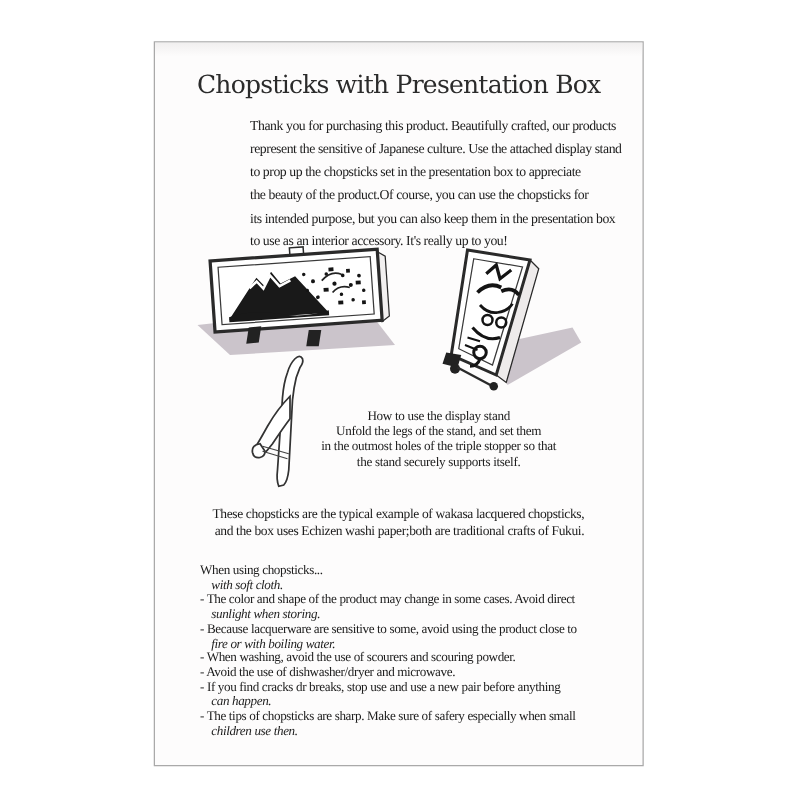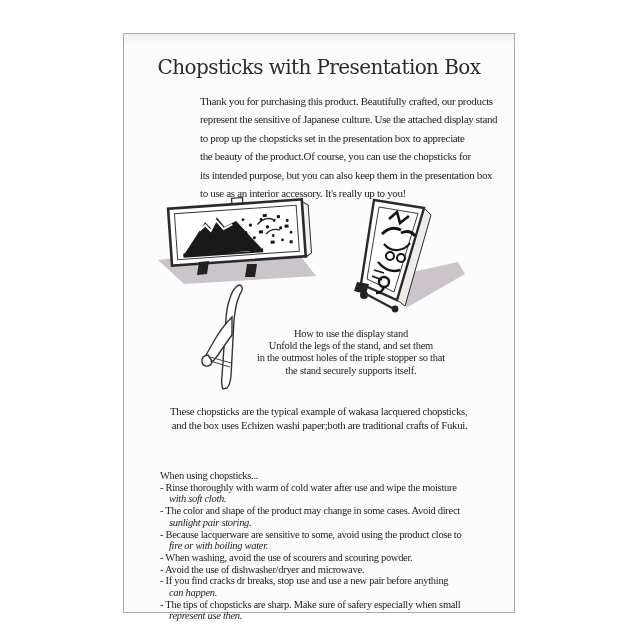--- a/index.html
+++ b/index.html
@@ -27,21 +27,21 @@
   .howto {
     position:absolute; left:133px; top:294px; font-size:10.5px;
     letter-spacing:-0.25px; line-height:12.2px; color:#1c1c1c; white-space:nowrap;text-align:center;
   }
   .craft {
     position:absolute; left:46px; top:371px; font-size:10.8px;
     letter-spacing:-0.3px; line-height:13.6px; color:#1c1c1c; white-space:nowrap;text-align:right;
   }
   .usage {
     position:absolute; left:36px; top:417px; font-size:10.5px;
-    letter-spacing:-0.3px; line-height:11.7px; color:#1c1c1c; white-space:nowrap;margin-top:19px;
+    letter-spacing:-0.3px; line-height:11.7px; color:#1c1c1c; white-space:nowrap;
   }
   .usage .cont { padding-left:9px;font-style:italic; }
   .illus { position:absolute; }
   .illus svg { display:block; }
 </style>
 </head>
 <body>
 
 <div class="canvas">
   <div class="page">
@@ -139,27 +139,26 @@
       <div>the stand securely supports itself.</div>
     </div>
 
     <div class="craft">
       <div>These chopsticks are the typical example of wakasa lacquered chopsticks,</div>
       <div>and the box uses Echizen washi paper;both are traditional crafts of Fukui.</div>
     </div>
 
     <div class="usage">
       <div>When using chopsticks...</div>
-      <div class="u-line">- Rinse thoroughly with warm of cold water after use and wipe the moisture</div>
       <div class="u-line cont">with soft cloth.</div>
       <div class="u-line">- The color and shape of the product may change in some cases. Avoid direct</div>
-      <div class="u-line cont">sunlight pair storing.</div>
+      <div class="u-line cont">sunlight when storing.</div>
       <div class="u-line">- Because lacquerware are sensitive to some, avoid using the product close to</div>
       <div class="u-line cont">fire or with boiling water.</div>
       <div class="u-line">- When washing, avoid the use of scourers and scouring powder.</div>
       <div class="u-line">- Avoid the use of dishwasher/dryer and microwave.</div>
       <div class="u-line">- If you find cracks dr breaks, stop use and use a new pair before anything</div>
       <div class="u-line cont">can happen.</div>
       <div class="u-line">- The tips of chopsticks are sharp. Make sure of safery especially when small</div>
-      <div class="u-line cont">represent use then.</div>
+      <div class="u-line cont">children use then.</div>
     </div>
   </div>
 </div>
 
 </body></html>

